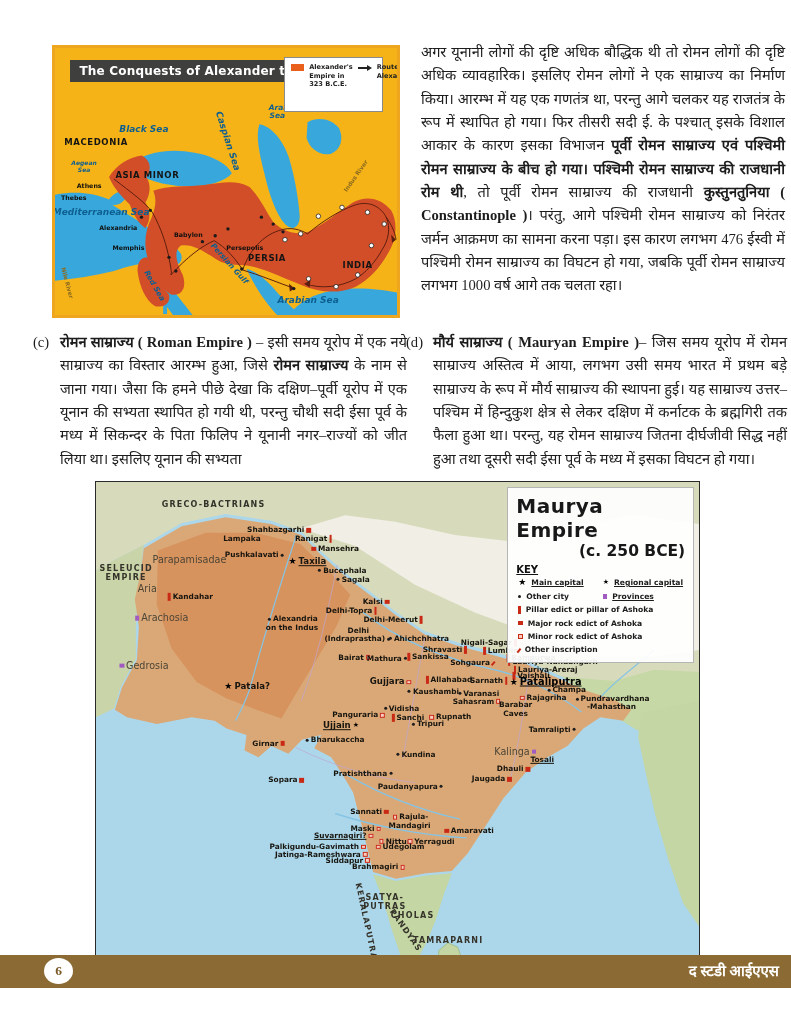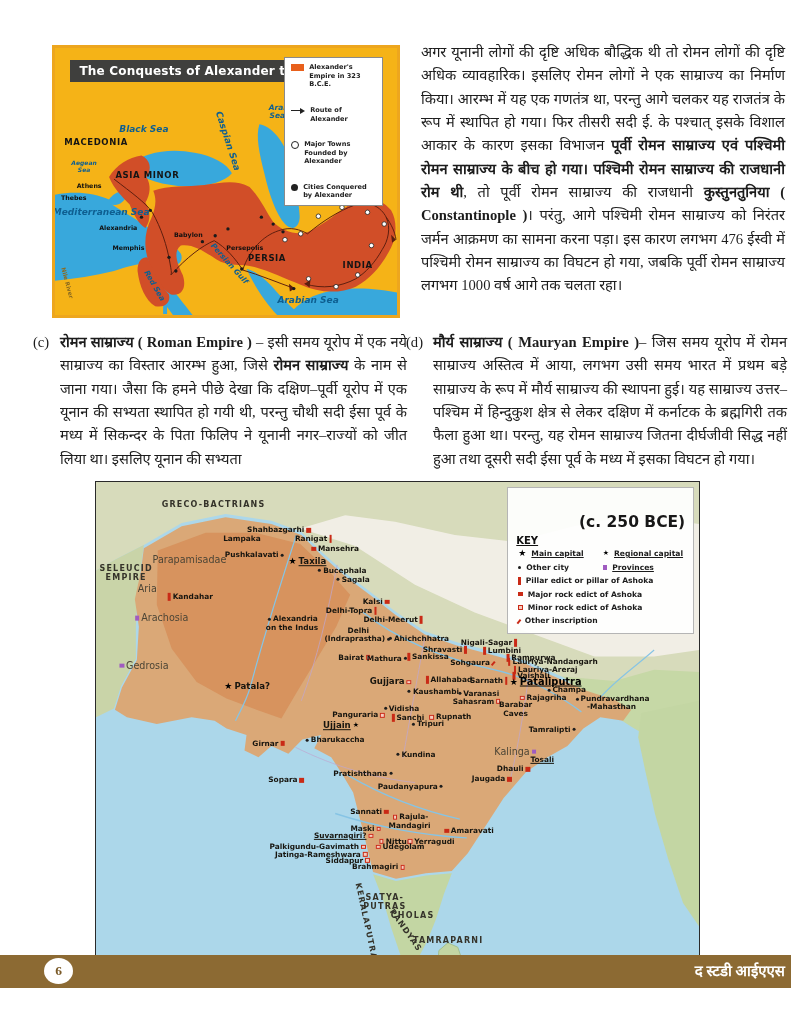--- a/index.html
+++ b/index.html
@@ -20,41 +20,41 @@
   .mlbl{position:absolute;white-space:pre-line;text-align:center;line-height:1.12;font-family:"DejaVu Sans",sans-serif;}
   .mlbl em{font-style:normal;}
   .alex .sea em{font-style:italic;}
   .alex .sea{font-size:9px;font-weight:bold;color:#0E5F91;}
   .alex .sm{font-size:7.5px;}
   .alex .xs{font-size:6px;}
   .alex .region{font-size:8.5px;font-weight:bold;color:#141414;letter-spacing:.6px;}
   .alex .city{font-size:6.3px;font-weight:bold;color:#101010;}
   .alex .river{font-size:5.8px;font-weight:bold;color:#8a6a20;}
   .alex-titlebar{position:absolute;left:4.5%;top:4.5%;background:#3F3F3D;color:#fff;font-family:"DejaVu Sans",sans-serif;font-weight:bold;font-size:12px;padding:4px 9px;letter-spacing:.2px;}
-  .alex-legend{position:absolute;left:67%;top:3.5%;width:29%;background:#fff;border:1px solid #8a8a8a;padding:5px 6px;display:flex;flex-direction:column;gap:17px;box-sizing:border-box;}
+  .alex-legend{position:absolute;left:67%;top:3.5%;width:29%;background:#fff;border:1px solid #8a8a8a;padding:5px 6px;display:flex;flex-direction:row;gap:5px;box-sizing:border-box;}
   .alex-legend .row{display:flex;gap:5px;align-items:flex-start;font-size:6.6px;font-weight:bold;color:#222;font-family:"DejaVu Sans",sans-serif;line-height:1.3;}
   .alex-legend .row i{flex:0 0 auto;margin-top:1px;}
   .sym-swatch{display:inline-block;width:13px;height:7px;background:#E8601C;}
   .sym-route{display:inline-block;position:relative;width:14px;height:7px;}
   .sym-route::before{content:"";position:absolute;left:0;top:3px;width:10px;height:1.4px;background:#222;}
   .sym-route::after{content:"";position:absolute;right:0;top:0.6px;border-left:5px solid #222;border-top:3px solid transparent;border-bottom:3px solid transparent;}
   .sym-open{display:inline-block;width:6px;height:6px;border:1.4px solid #222;border-radius:50%;background:#fff;}
   .sym-filled{display:inline-block;width:7px;height:7px;border-radius:50%;background:#222;}
   
   .maurya{position:absolute;left:95px;top:481px;width:605px;height:507px;border:1.5px solid #2a2a2a;box-sizing:border-box;overflow:hidden;background:#ACD7EA;}
   .maurya svg{position:absolute;left:0;top:0;width:100%;height:100%;}
   .maurya .city{font-size:7.4px;font-weight:bold;color:#17150f;}
   .maurya .big{font-size:8.6px;}
   .maurya .capital{font-size:9.8px;font-weight:bold;color:#000;}
   .maurya .u em{text-decoration:underline;}
   .maurya .region{font-size:9.6px;font-weight:normal;color:#4c4536;}
   .maurya .tribe{font-size:8px;font-weight:bold;color:#35332a;letter-spacing:1.2px;}
   .mkey{position:absolute;right:0.8%;top:1%;width:31%;background:rgba(255,255,255,.93);border:1px solid #b5b5b5;padding:6px 8px 7px;box-sizing:border-box;font-family:"DejaVu Sans",sans-serif;}
   .mtitle{font-size:20px;font-weight:bold;color:#181818;letter-spacing:.5px;}
-  .msub{font-size:15.5px;font-weight:bold;color:#181818;text-align:right;margin-top:19px;}
+  .msub{font-size:15.5px;font-weight:bold;color:#181818;text-align:right;margin-top:0;}
   .ktitle{font-size:10px;font-weight:bold;color:#111;text-decoration:underline;margin:4px 0 3px;}
   .kitems{display:flex;flex-wrap:wrap;row-gap:4px;}
   .krow{display:flex;align-items:center;gap:3px;font-size:7.6px;font-weight:bold;color:#1b1b1b;line-height:1.25;}
   .krow.half{width:50%;box-sizing:border-box;}
   .krow em{font-style:normal;}
   .krow em.u{text-decoration:underline;}
   
   .mk{display:inline-block;vertical-align:middle;margin:0 2px;}
   .mk-star{color:#000;font-size:9px;font-style:normal;line-height:1;}
   .mk-star::before{content:"★";}
@@ -62,21 +62,21 @@
   .mk-rstar::before{content:"★";}
   .mk-dot{width:3px;height:3px;background:#1d1d1d;border-radius:50%;}
   .mk-pillar{width:2.5px;height:8px;background:#C92A16;}
   .mk-major{width:4.5px;height:4.5px;background:#C92A16;}
   .mk-minor{width:4.5px;height:4.5px;border:1px solid #C92A16;background:#F6CDBF;box-sizing:border-box;}
   .mk-insc{width:1.6px;height:5px;background:#C92A16;transform:rotate(40deg);}
   .mk-purple{width:4.5px;height:4.5px;background:#A05CC0;}
   
   .footer{position:absolute;left:0;top:955px;width:791px;height:33px;background:#8C6A33;}
   .pagenum{position:absolute;left:44px;top:3px;width:29px;height:26px;background:#fff;border-radius:50%;text-align:center;line-height:26px;font-size:13.5px;font-weight:bold;color:#7a5a28;font-family:"Liberation Serif",serif;}
-  .brand{position:absolute;right:6px;top:0;height:33px;line-height:33px;color:#fff;font-weight:bold;font-size:15px;font-family:"Liberation Serif",serif;}
+  .brand{position:absolute;right:12px;top:0;height:33px;line-height:33px;color:#fff;font-weight:bold;font-size:15px;font-family:"Liberation Serif",serif;}
 </style>
 </head>
 <body>
 
 <div class="page">
 
   <div class="alex">
     <svg viewBox="0 0 348 273" preserveAspectRatio="none">
 
       <g fill="#38A8DC" stroke="none">
@@ -316,20 +316,21 @@
         <span class="mlbl city" style="left: 69.4%; top: 56.9%; transform: translate(-50%, -50%);"><em>Dhauli</em><i class="mk mk-major"></i></span>
         <span class="mlbl city" style="left: 65.8%; top: 58.9%; transform: translate(-50%, -50%);"><em>Jaugada</em><i class="mk mk-major"></i></span>
         <span class="mlbl tribe" style="left: 47.9%; top: 83.4%; transform: translate(-50%, -50%);"><em>SATYA-
 PUTRAS</em></span>
         <span class="mlbl tribe" style="left: 52.5%; top: 85.9%; transform: translate(-50%, -50%);"><em>CHOLAS</em></span>
         <span class="mlbl tribe" style="left: 44.8%; top: 87.8%; transform: translate(-50%, -50%) rotate(78deg);"><em>KERALAPUTRAS</em></span>
         <span class="mlbl tribe" style="left: 51.3%; top: 89%; transform: translate(-50%, -50%) rotate(55deg);"><em>PANDYAS</em></span>
         <span class="mlbl tribe" style="left: 58.4%; top: 90.9%; transform: translate(-50%, -50%);"><em>TAMRAPARNI</em></span>
       </div>
     <div class="mkey">
+      <div class="mtitle">Maurya Empire</div>
       <div class="msub">(c. 250 BCE)</div>
       <div class="ktitle">KEY</div>
       <div class="kitems">
           <div class="krow half">
             <i class="mk mk-star"></i>
             <em class="u">Main capital</em>
           </div>
           <div class="krow half">
             <i class="mk mk-rstar"></i>
             <em class="u">Regional capital</em>

